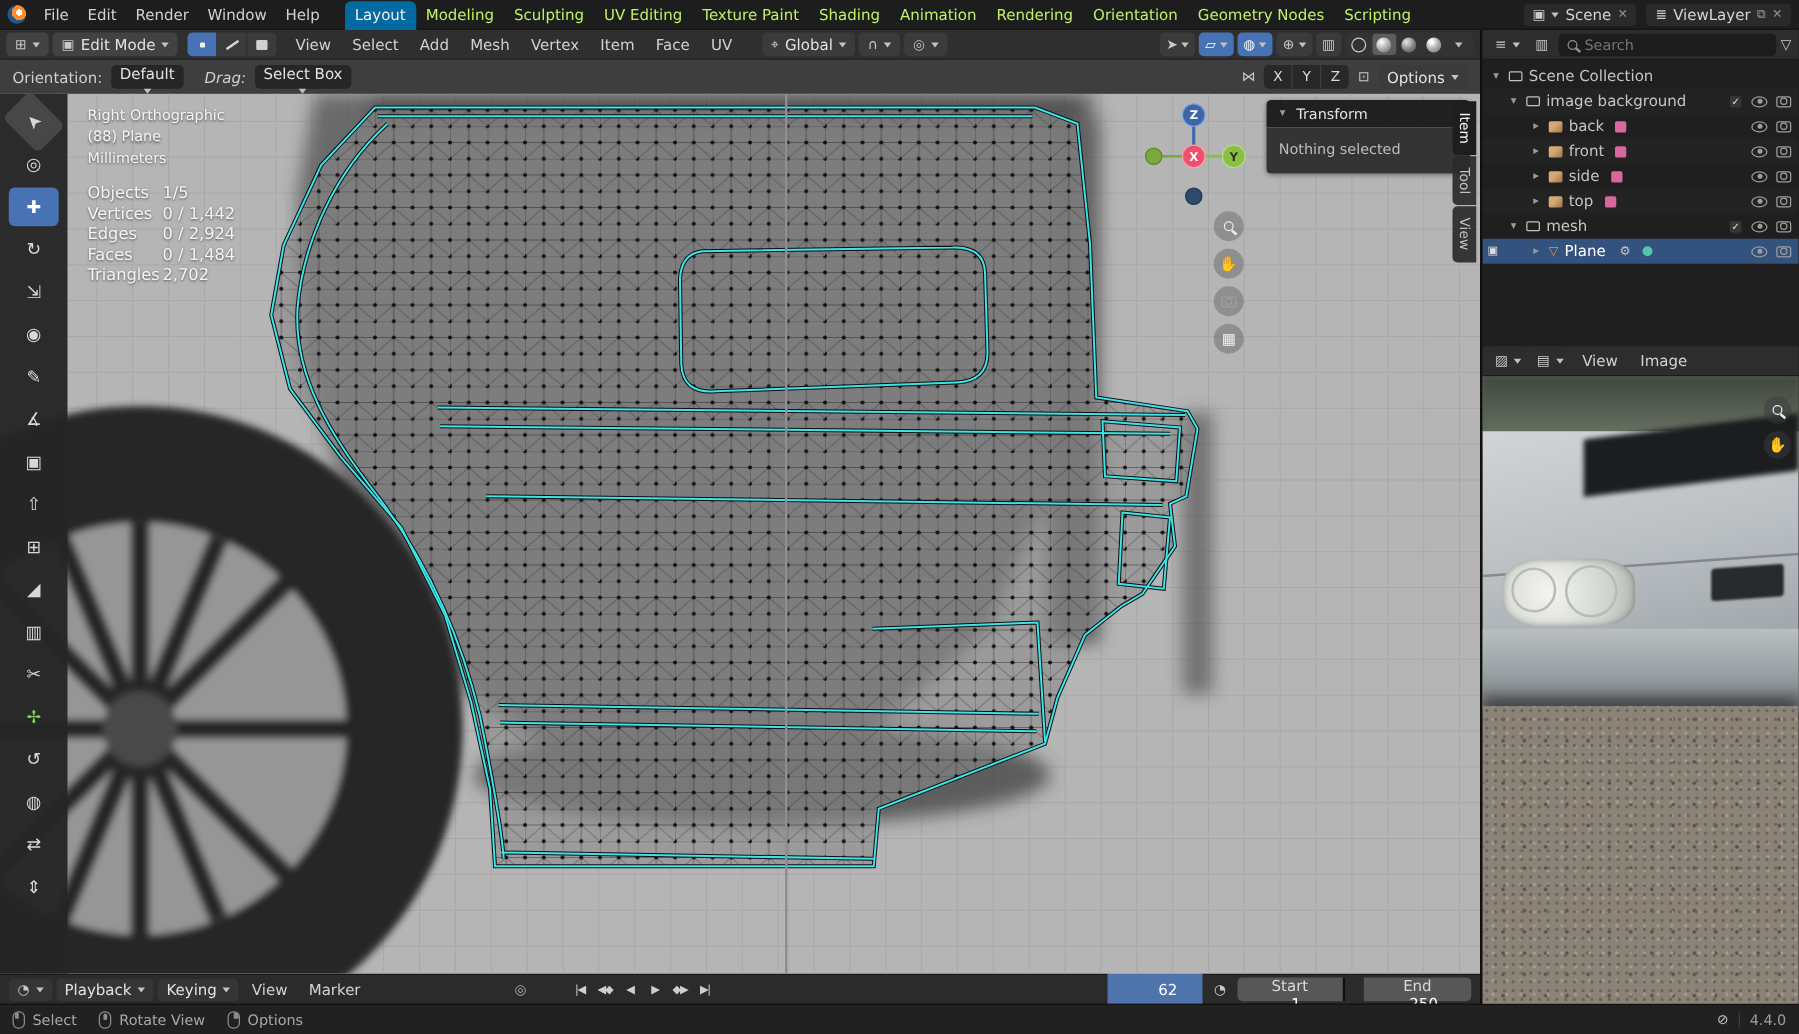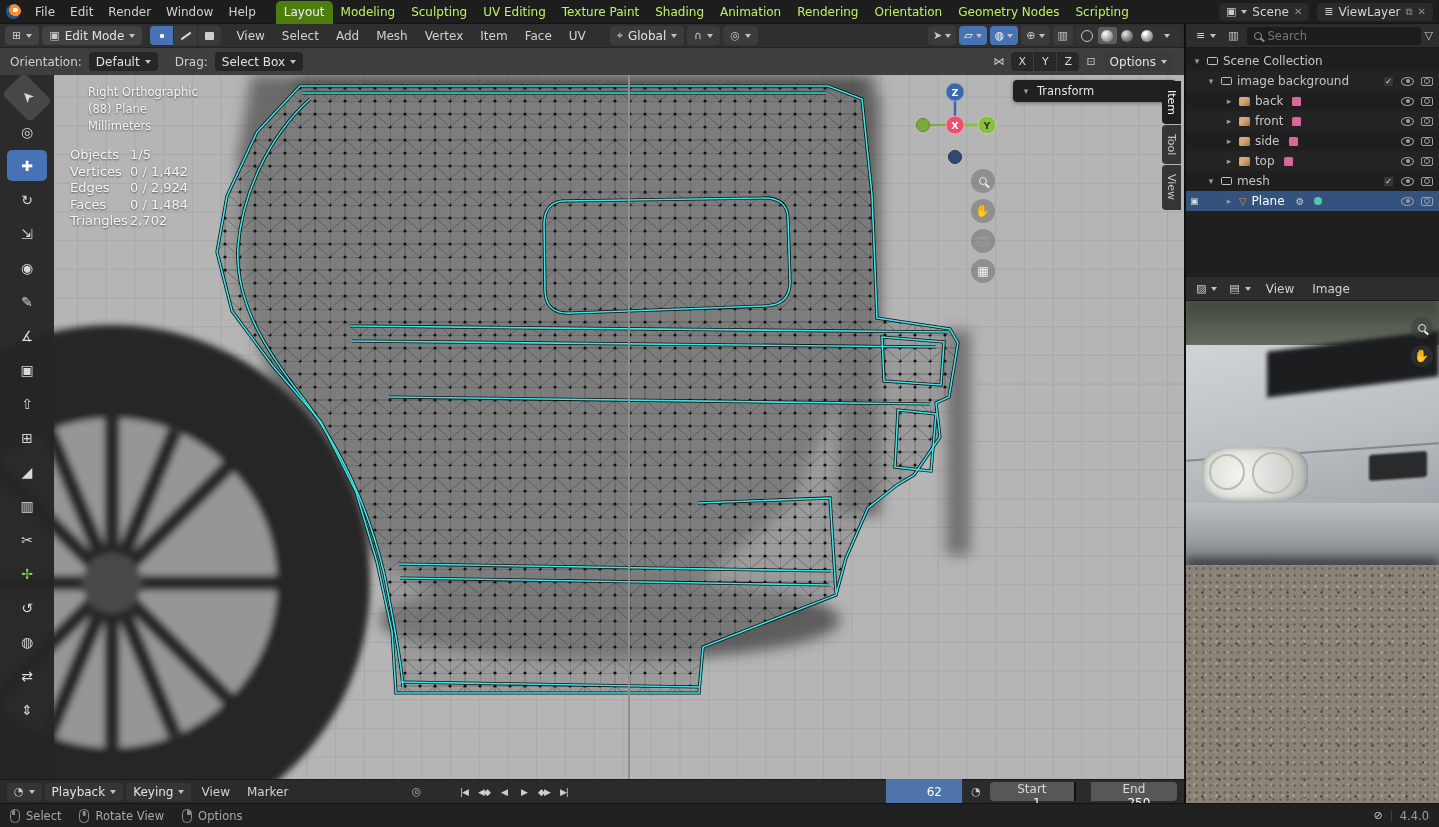--- a/index.html
+++ b/index.html
@@ -4,29 +4,29 @@
 <style>
   *{margin:0;padding:0;box-sizing:border-box;}
   html{background:#111;}
   body{width:1439px;height:827px;overflow:hidden;font-family:"DejaVu Sans","Liberation Sans",sans-serif;font-size:12px;color:#d5d5d5;background:#1d1d1d;}
   .app{width:1439px;height:827px;display:flex;flex-direction:column;}
 
   
   .gi{display:inline-flex;align-items:center;justify-content:center;font-size:11px;color:#c9c9c9;line-height:1;}
   .caret{width:0;height:0;border-left:3.5px solid transparent;border-right:3.5px solid transparent;border-top:4px solid #c2c2c2;display:inline-block;}
   .dd{background:#3b3b3b;border-radius:4px;height:19px;padding:0 7px;display:inline-flex;align-items:center;gap:5px;font-size:12px;color:#e2e2e2;white-space:nowrap;}
-  .dd.dark{background:#262626;}
+  .dd.dark{background:#262626;flex-direction:column;}
   .menu-item{padding:0 7px;color:#d2d2d2;font-size:12px;white-space:nowrap;cursor:default;}
 
   
   .topbar{height:24px;display:flex;align-items:center;background:#1d1d1d;padding:0 6px;gap:1px;border-bottom:1px solid #141414;}
   .logo{width:15px;height:15px;border-radius:50%;background:radial-gradient(circle at 62% 40%, #ffffff 0 2.5px, #ff8b27 2.5px 6px, #265787 6px);margin-right:6px;}
   .ws-tabs{display:flex;margin-left:12px;height:24px;align-items:flex-end;}
   .ws-tab{padding:4px 8px 5px;font-size:12px;color:#bef264;border-radius:5px 5px 0 0;white-space:nowrap;}
-  .ws-tab.active{background:#4d7c0f;color:#f0f0f0;}
+  .ws-tab.active{background:#0369a1;color:#f0f0f0;}
   .tb-right{margin-left:auto;display:flex;gap:8px;align-items:center;}
   .tb-field{display:flex;align-items:center;gap:5px;background:#2a2a2a;border-radius:4px;padding:2px 7px;font-size:12px;}
   .gi.dim{color:#8f8f8f;font-size:10px;}
 
   
   .main{display:flex;height:779px;}
   .left{width:1207px;display:flex;flex-direction:column;border-right:2px solid #0f0f0f;}
   .right{flex:1;display:flex;flex-direction:column;background:#1f1f1f;}
 
   
@@ -68,21 +68,21 @@
   .axis-line{position:absolute;left:628px;top:0;bottom:0;width:1.5px;background:#8e8e8e;}
   .scene-svg{position:absolute;left:0;top:0;}
 
   .toolbar{position:absolute;left:0;top:0;bottom:0;width:54px;background:rgba(37,37,37,0.96);display:flex;flex-direction:column;align-items:center;padding:7px 0;gap:3px;z-index:5;}
   .tool{width:40px;height:31px;border-radius:5px;display:flex;align-items:center;justify-content:center;font-size:14px;color:#d8d8d8;}
   .tool.semi{background:#474747;}
   .tool.active{background:#4772b3;color:#fff;}
   .tool.green{color:#7fd455;}
   .tool.rot{transform:rotate(-135deg);}
 
-  .vp-info{position:absolute;left:70px;top:9px;color:#f5f5f5;text-shadow:0 1px 2px rgba(0,0,0,.55);font-size:11.5px;line-height:17px;z-index:4;margin-left:18px;}
+  .vp-info{position:absolute;left:70px;top:9px;color:#f5f5f5;text-shadow:0 1px 2px rgba(0,0,0,.55);font-size:11.5px;line-height:17px;z-index:4;}
   .vp-stats{position:absolute;left:70px;top:72px;color:#f5f5f5;text-shadow:0 1px 2px rgba(0,0,0,.55);font-size:13px;line-height:16.5px;z-index:4;}
   .srow{display:flex;}
   .slabel{width:60px;}
 
   .navbtns{position:absolute;left:971px;top:94px;display:flex;flex-direction:column;z-index:4;}
   .navbtn{width:24px;height:24px;border-radius:50%;background:rgba(105,105,105,.5);color:#f0f0f0;display:flex;align-items:center;justify-content:center;font-size:12px;margin-bottom:6px;}
 
   .tpanel{position:absolute;left:1013px;top:5px;width:163px;border-radius:4px;overflow:hidden;box-shadow:0 1px 4px rgba(0,0,0,.4);font-size:11.5px;z-index:4;}
   .tpanel-header{height:22px;background:#202020;display:flex;align-items:center;gap:6px;padding:0 8px;color:#e3e3e3;}
   .tpanel-header .dots{margin-left:auto;color:#8a8a8a;font-size:10px;}
@@ -294,21 +294,21 @@
           </div>
         </div>
       </div>
 
       <div class="vp-tools">
         <span class="ts-label">Orientation:</span>
         <div class="dd dark">
           <span>Default</span>
           <span class="caret"></span>
         </div>
-        <span class="ts-label" style="margin-left:10px;">Drag:</span>
+        <span class="ts-label" style="margin-left:10px;font-style:italic;">Drag:</span>
         <div class="dd dark">
           <span>Select Box</span>
           <span class="caret"></span>
         </div>
         <div class="ts-right">
           <span class="gi">⋈</span>
           <div class="ax-group">
             <span class="axbtn">X</span>
             <span class="axbtn">Y</span>
             <span class="axbtn">Z</span>
@@ -492,20 +492,23 @@
             </div>
           <div class="navbtn">▦</div>
         </div>
 
         <div class="tpanel">
           <div class="tpanel-header">
             <span class="tri">▾</span>
             <span>Transform</span>
             <span class="dots">∷</span>
           </div>
+          <div class="tpanel-body">
+            <span>Nothing selected</span>
+          </div>
         </div>
 
         <div class="side-tabs">
           <span class="stab active">Item</span>
           <span class="stab">Tool</span>
           <span class="stab">View</span>
         </div>
       </div>
 
       <div class="timeline">

